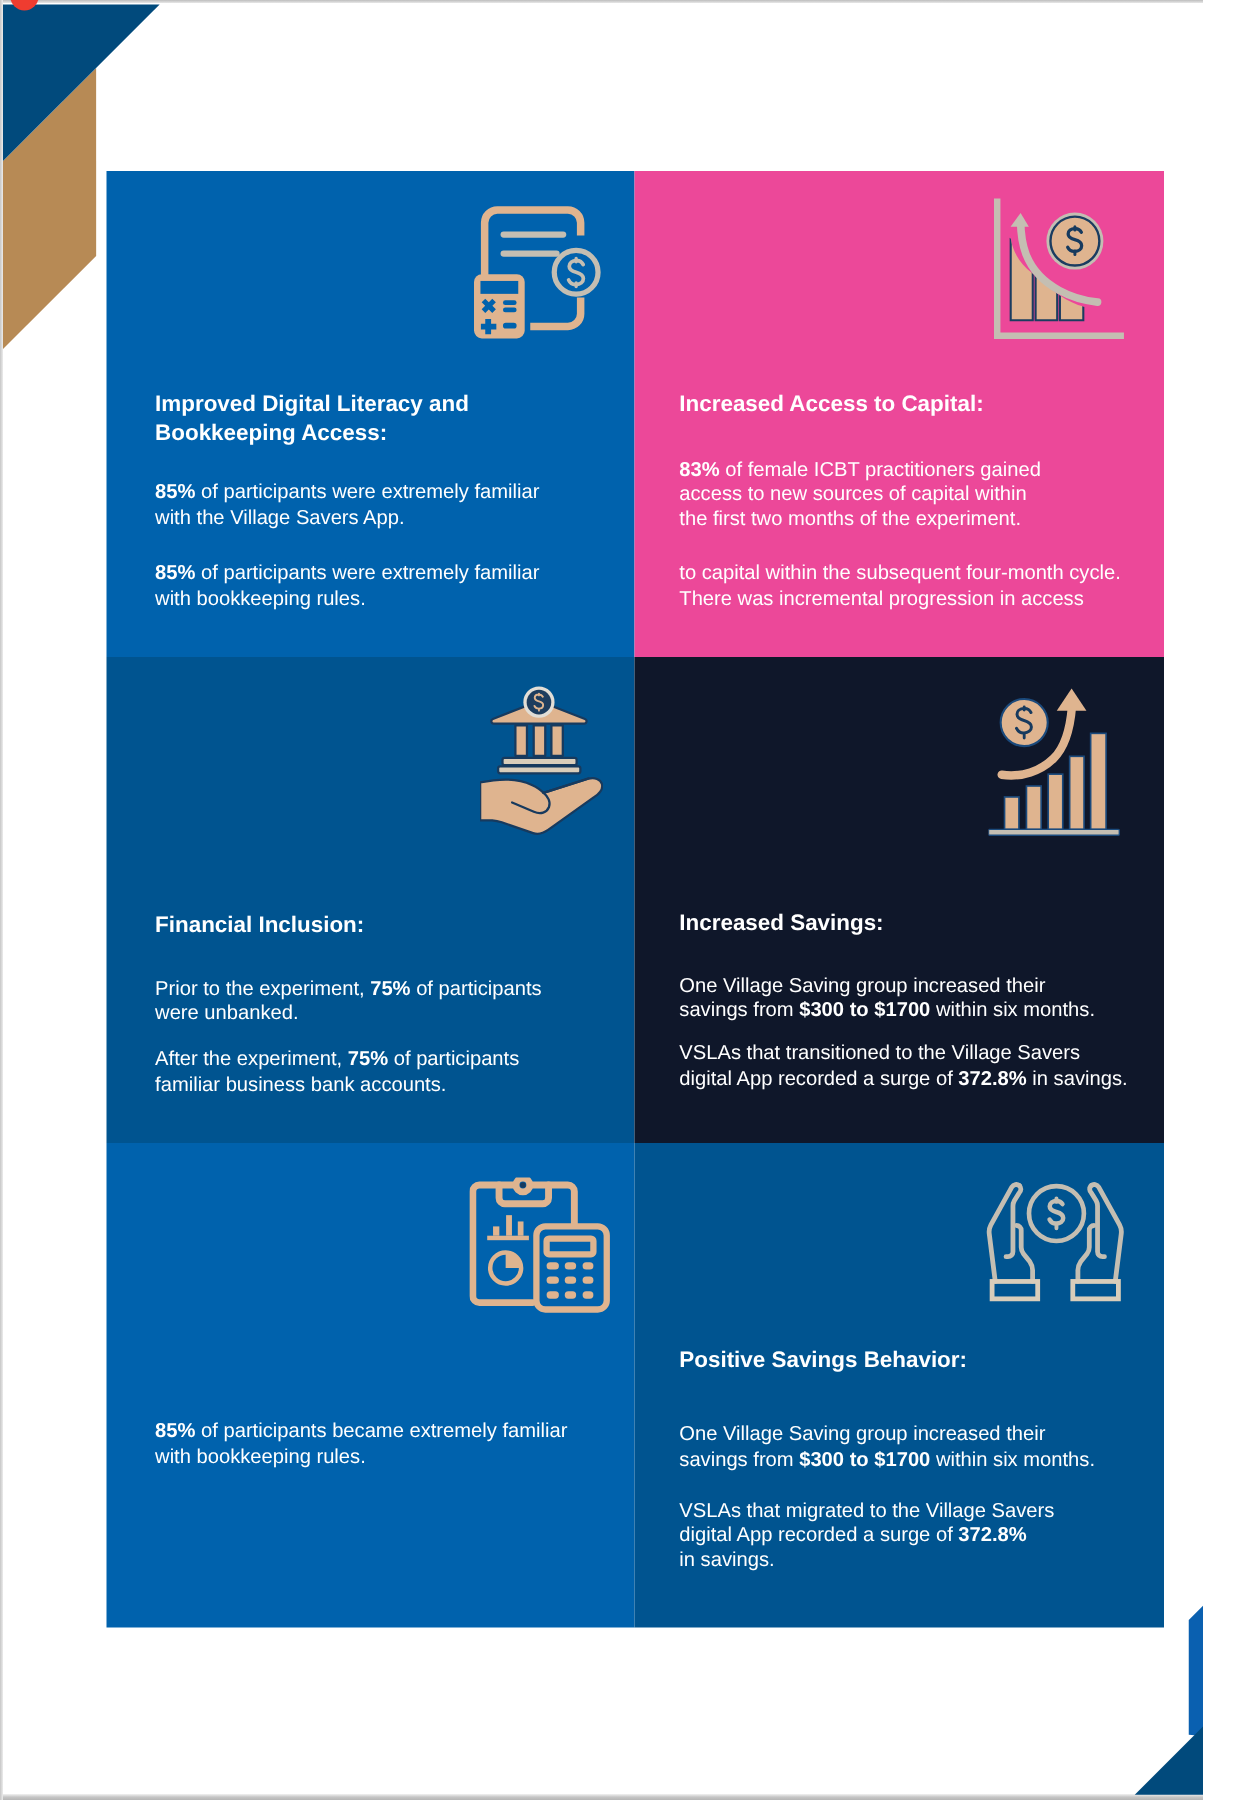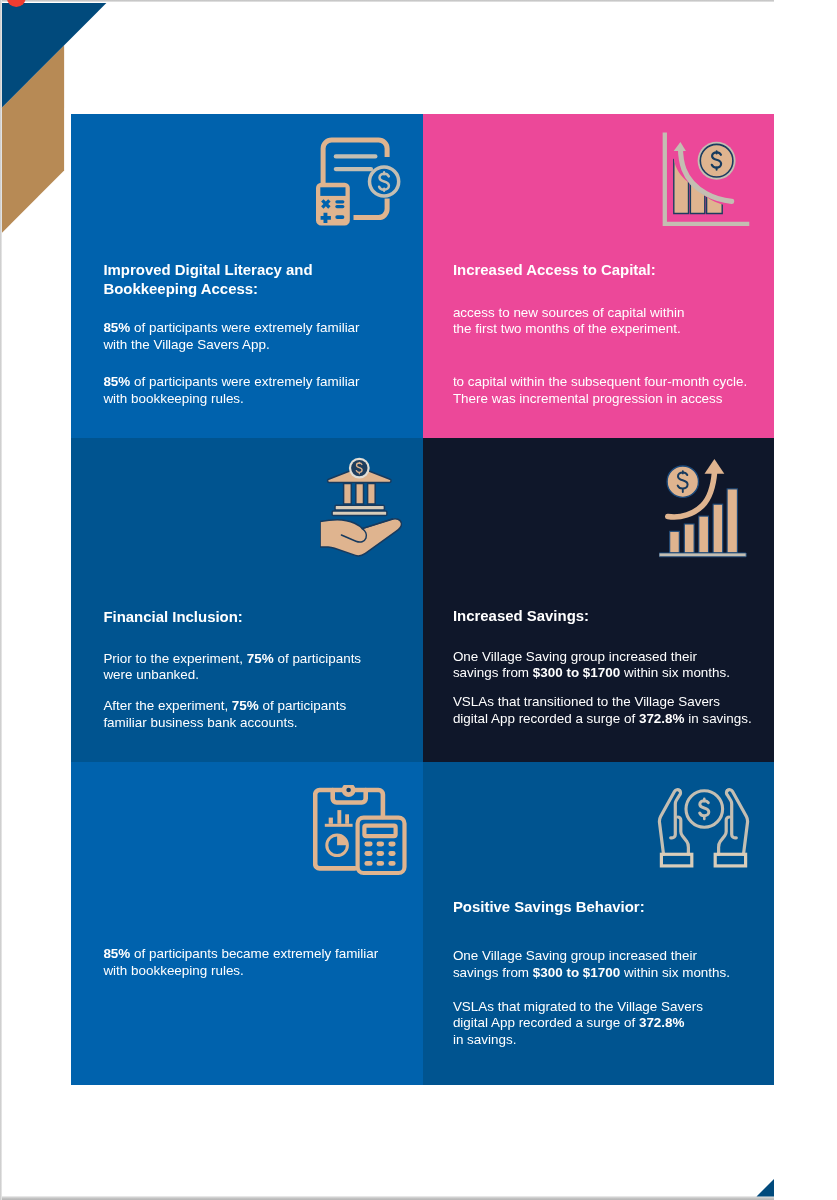--- a/index.html
+++ b/index.html
@@ -1,19 +1,19 @@
 <!DOCTYPE html>
 <html><head>
 <meta charset="utf-8">
 <title>Report Page</title>
 <style>
   html,body{margin:0;padding:0;}
   body{width:837px;height:1200px;background:#fff;font-family:"Liberation Sans",sans-serif;
        overflow:hidden;position:relative;-webkit-font-smoothing:antialiased;}
-  .page{position:absolute;left:0;top:0;width:774px;height:1200px;background:#ffffff;overflow:hidden;}
+  .page{position:absolute;left:0;top:0;width:774px;height:1200px;background:#ffffff;overflow:hidden;padding-left:28px;}
   .edge{position:absolute;pointer-events:none;}
   .edge-t{left:0;top:0;width:837px;height:2px;background:linear-gradient(to bottom,#bdbdbd 0%,#e8e8e8 100%);}
   .edge-b{left:0;top:1196px;width:837px;height:4px;background:linear-gradient(to top,#b5b5b5 0%,#c6c6c6 50%,#f2f2f2 100%);}
   .edge-l{left:0;top:0;width:2px;height:1200px;background:linear-gradient(to right,#c6c6c6 0%,#ececec 100%);}
 
   
   .deco{position:absolute;left:0;top:0;width:837px;height:1200px;pointer-events:none;}
   .pagenum{position:absolute;left:809.5px;top:1086px;color:#7f1d1d;font-size:20px;font-weight:bold;
            line-height:17px;letter-spacing:0;}
 
@@ -139,20 +139,21 @@
             <path d="M54.6 20.2 v2.2 M54.6 36.4 v2.3" stroke="#173A5E" stroke-width="2" stroke-linecap="round" fill="none"></path>
             <path d="M58.9 23.8 a4.5 4.5 0 0 0 -4.3 -2.4 c-2.6 0 -4.5 1.5 -4.5 3.6 c0 2 1.4 3 4.4 3.8 c3 .8 4.6 1.9 4.6 4 c0 2.2 -2 3.8 -4.6 3.8 a4.9 4.9 0 0 1 -4.7 -2.8" fill="none" stroke="#173A5E" stroke-width="2.2" stroke-linecap="round"></path>
           </g>
         </svg>
       </div>
       <div class="ttl t2">
           <div>Increased Access to Capital:</div>
         </div>
       <div class="txt x2">
           <p class="pg p1">
+            <span class="ln"><b>83%</b><span> of female ICBT practitioners gained</span></span>
             <span class="ln"><span>access to new sources of capital within</span></span>
             <span class="ln"><span>the first two months of the experiment.</span></span>
           </p>
           <p class="pg p2">
             <span class="ln"><span>to capital within the subsequent four-month cycle.</span></span>
             <span class="ln"><span>There was incremental progression in access</span></span>
           </p>
         </div>
     </div>
     <div class="cell c-c">

